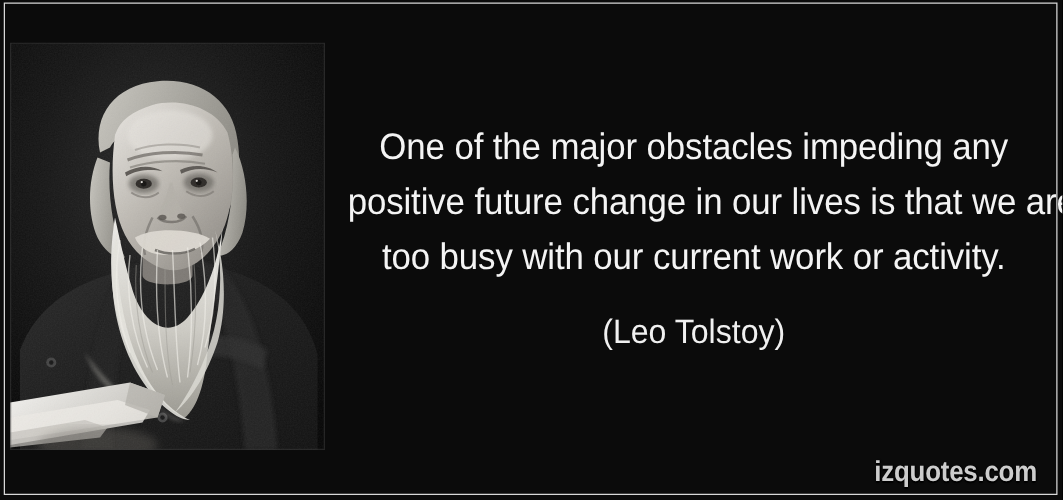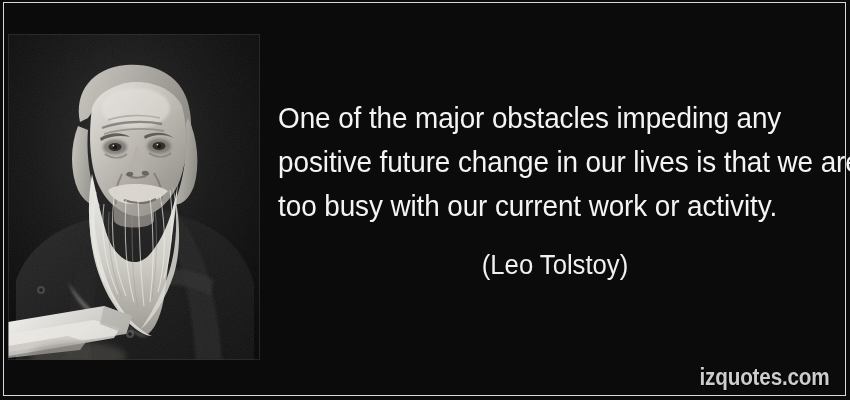--- a/index.html
+++ b/index.html
@@ -41,20 +41,21 @@
     z-index: 3;
   }
   #portrait svg { display: block; width: 252px; height: 326px; }
 
   
   #quote-block {
     position: absolute;
     left: 262px;
     top: 96px;
     width: 586px;
+    text-align: center;
     z-index: 4;
   }
   .quote-line {
     color: #f4f4f4;
     font-size: 29.5px;
     line-height: 44px;
     letter-spacing: -0.1px;
     white-space: nowrap;
     font-stretch: condensed;
     transform: scaleX(0.945);

